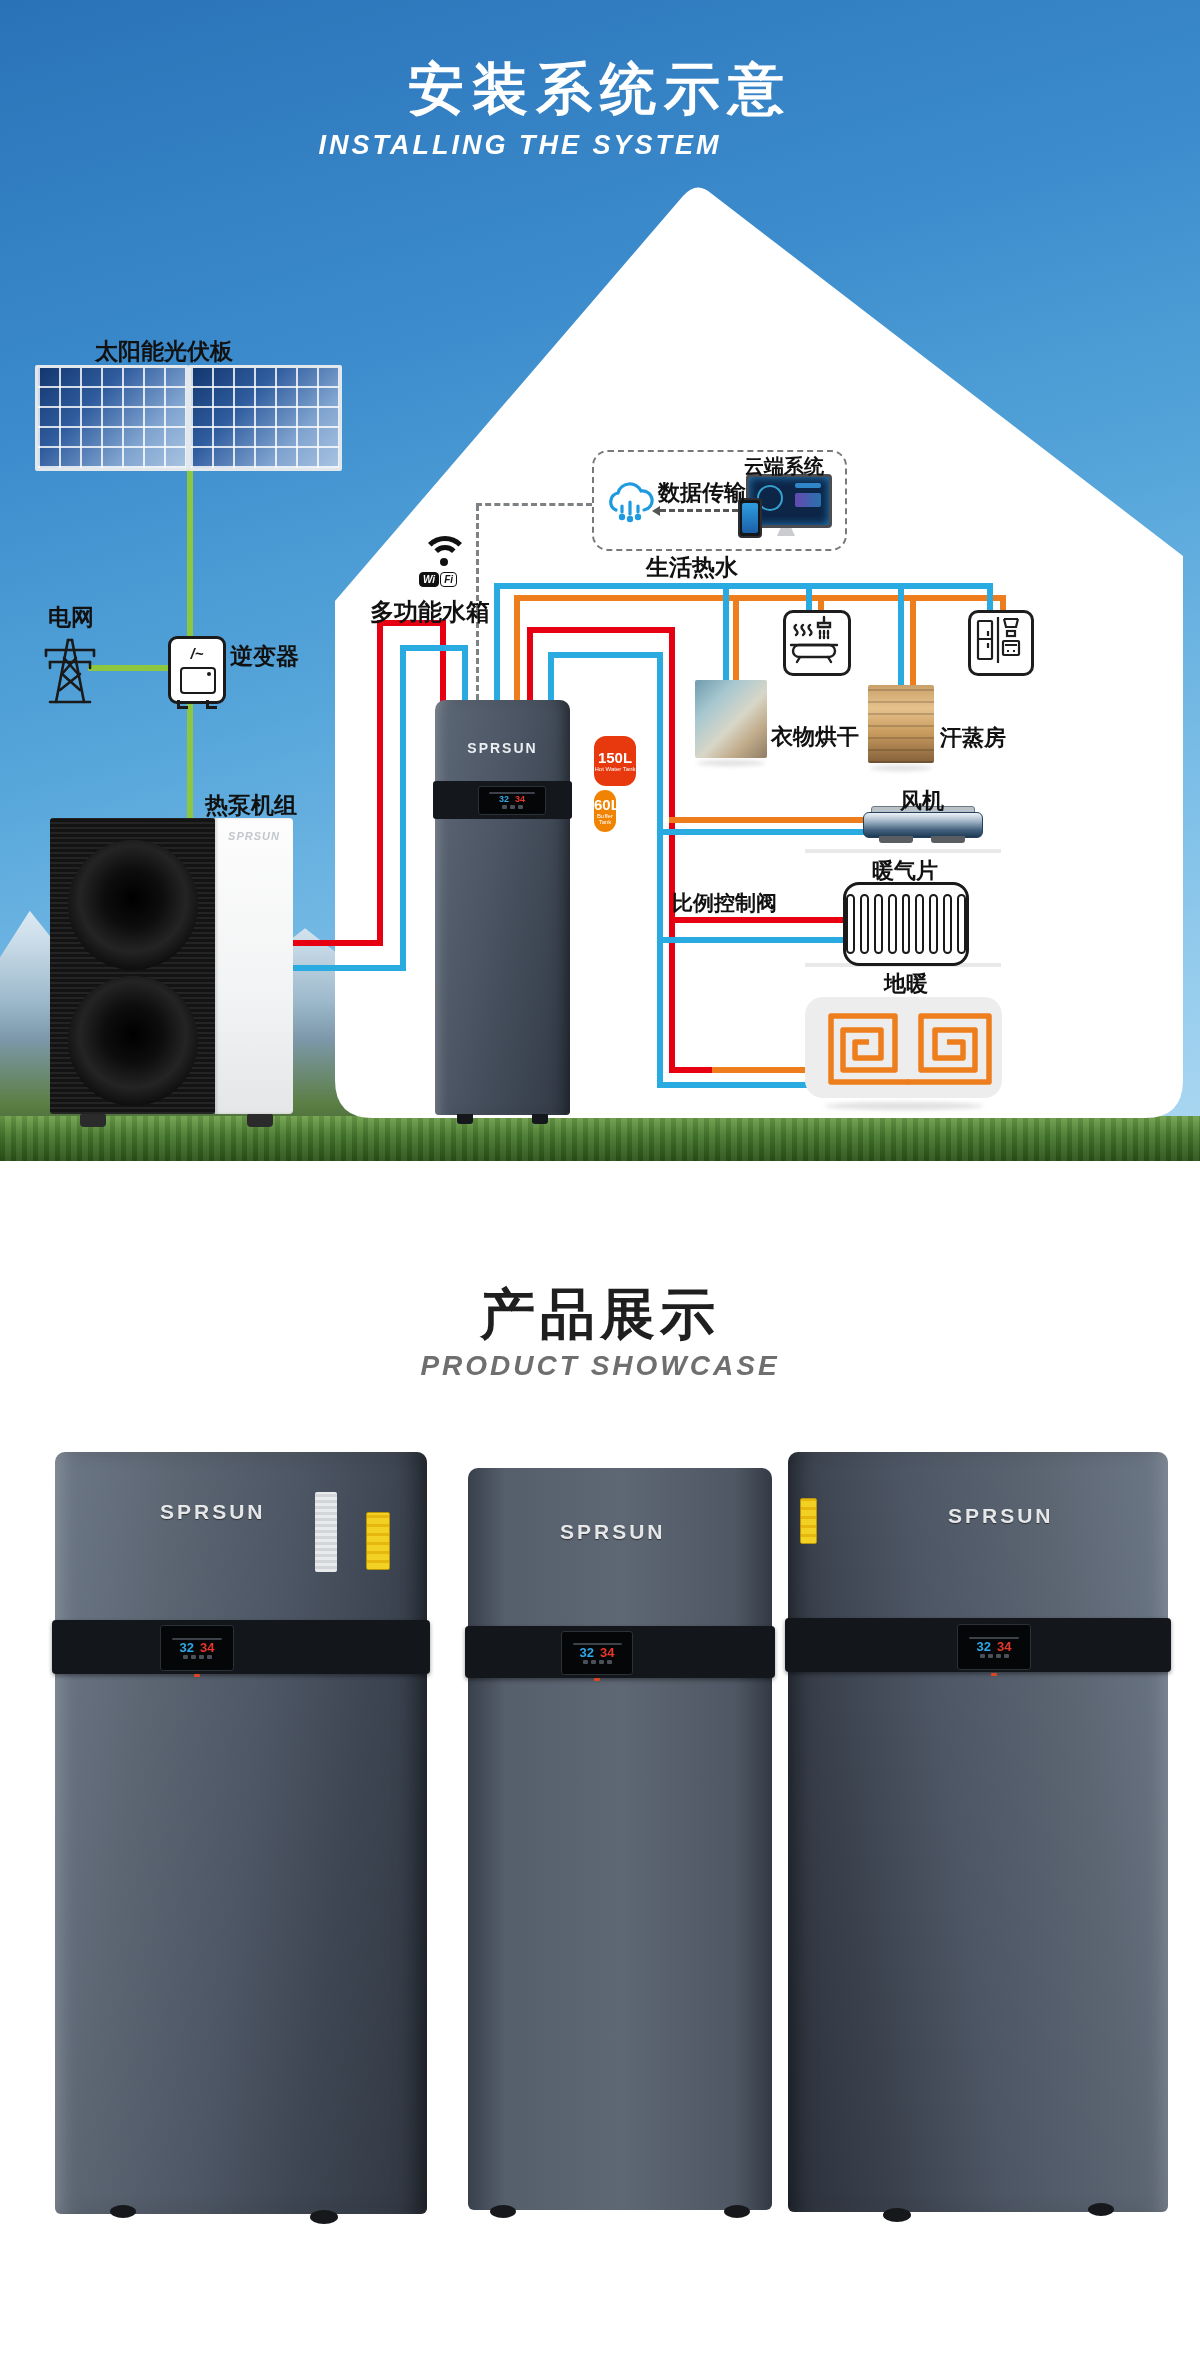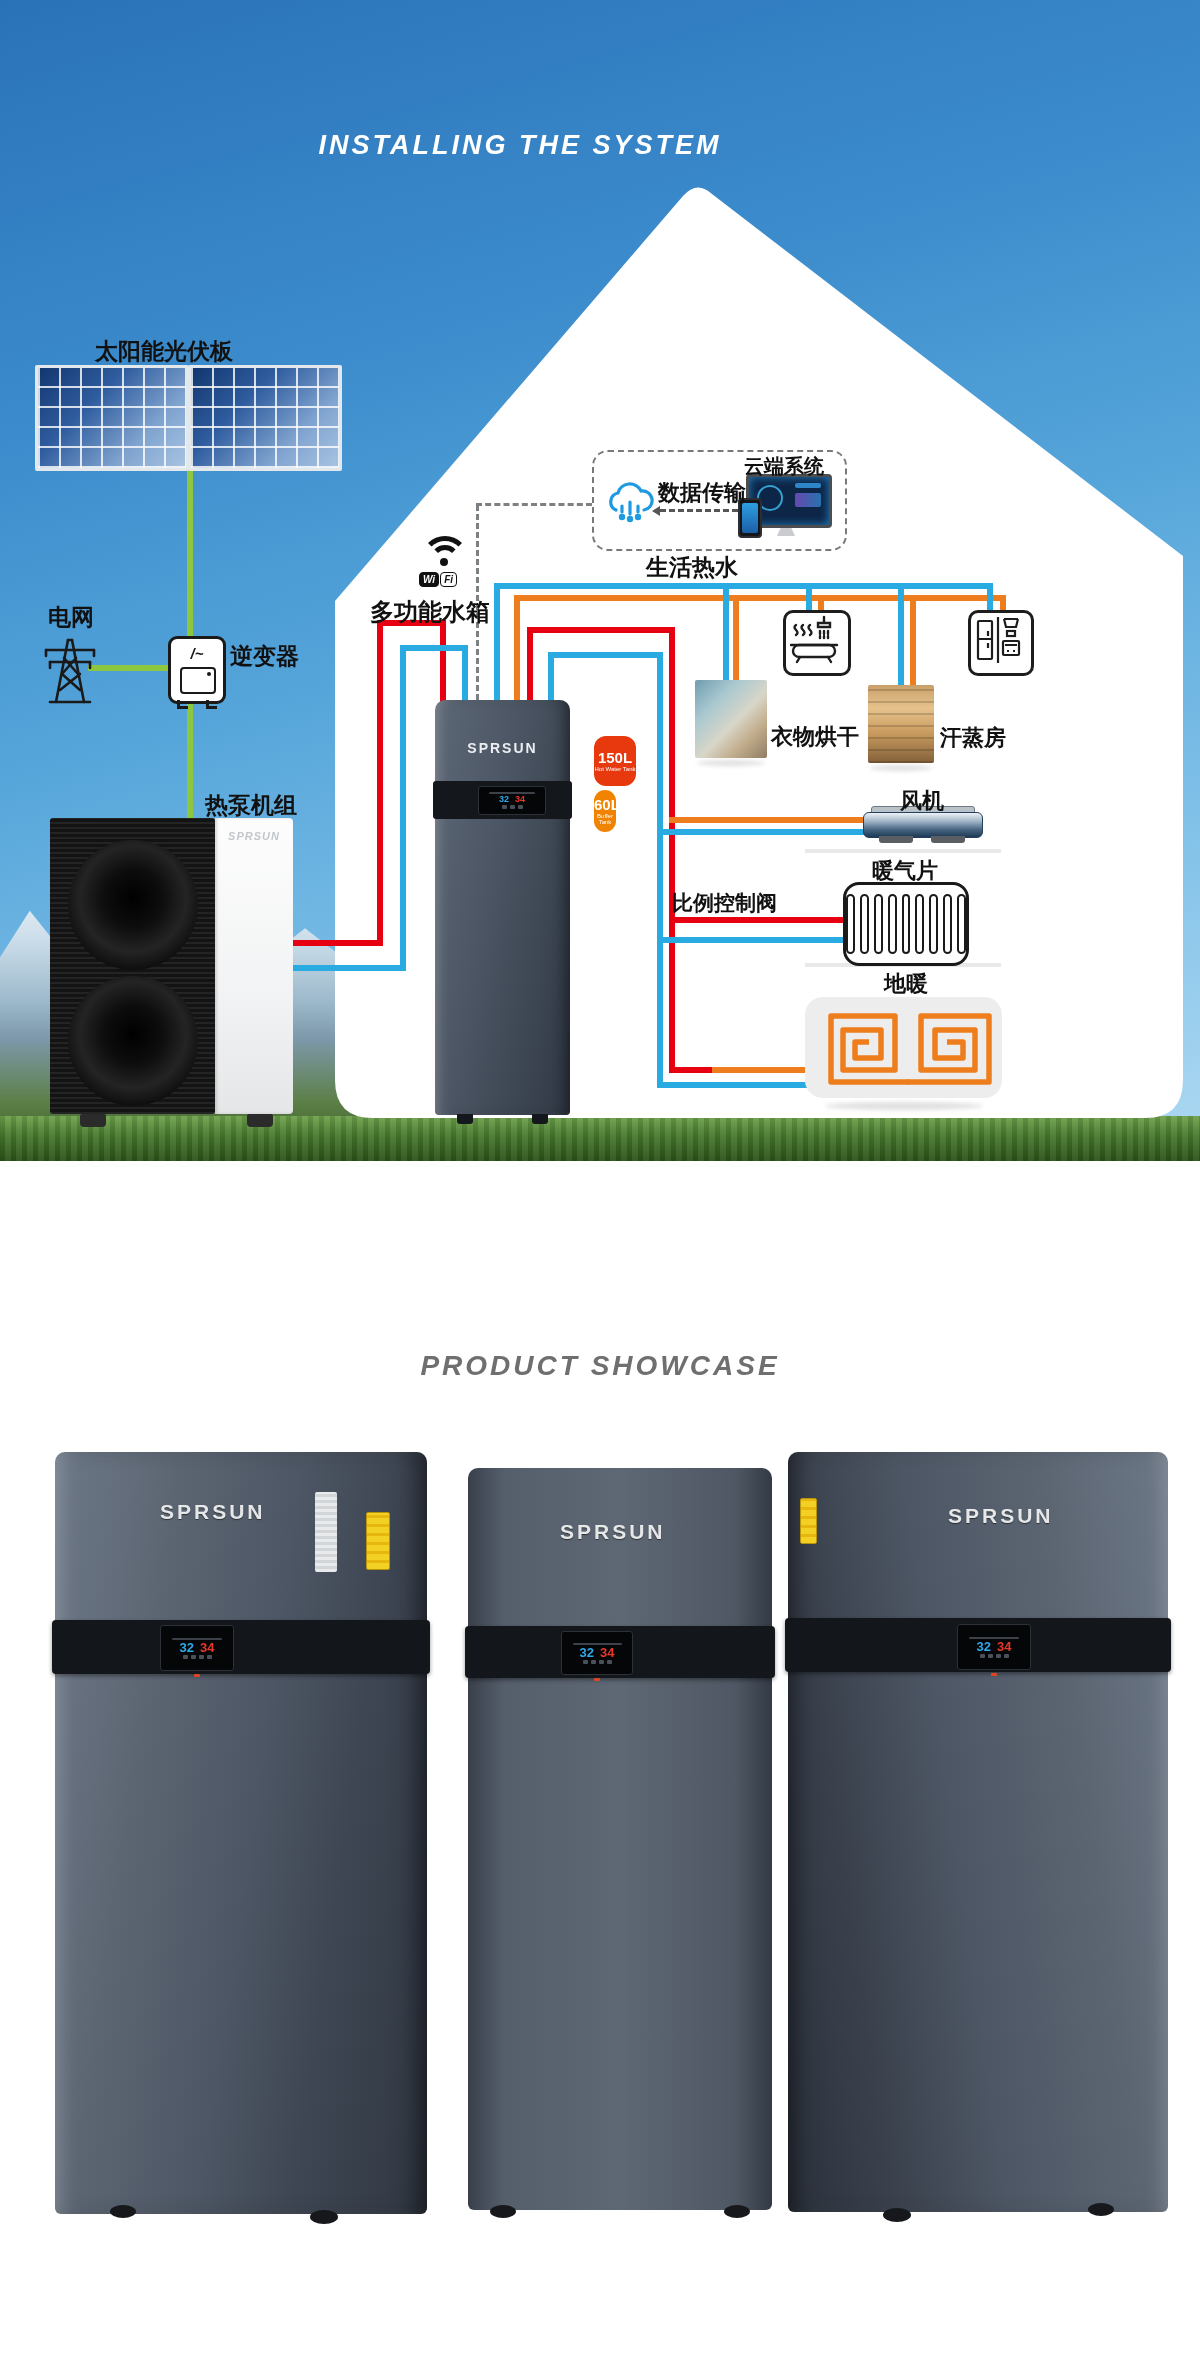--- a/index.html
+++ b/index.html
@@ -129,20 +129,21 @@
 <div id="stage">
 
   <div class="abs" id="sky"></div>
   <div class="abs" id="mountains"></div>
   <div class="abs" id="forest"></div>
 
   <svg class="abs" id="house" width="1200" height="1161" viewBox="0 0 1200 1161" style="z-index:2">
     <path d="M335,1080 L335,601 L683,196 Q697,180 712,194 L1183,556 L1183,1080 Q1183,1118 1145,1118 L373,1118 Q335,1118 335,1080 Z" fill="#ffffff"></path>
   </svg>
 
+  <div class="abs hero-title" style="z-index:6">安装系统示意</div>
   <div class="abs hero-sub" style="z-index:6">INSTALLING THE SYSTEM</div>
 
   <div class="lbl" style="left:95px;top:336px;font-size:23px;">太阳能光伏板</div>
   <div class="panel" style="left:35px;top:365px;width:148px;height:100px;"></div>
   <div class="panel" style="left:188px;top:365px;width:148px;height:100px;"></div>
   <div class="pipe v pv" style="left:187px;top:465px;height:355px;"></div>
   <div class="pipe h pv" style="left:88px;top:665px;width:102px;"></div>
 
   <div class="lbl" style="left:48px;top:602px;font-size:23px;">电网</div>
   <svg class="abs" style="left:38px;top:630px;z-index:4" width="64" height="74" viewBox="0 0 64 74">
@@ -350,20 +351,21 @@
   <div class="abs" id="floorpad">
     <svg style="position:absolute;left:12px;top:10px;" width="92" height="82" viewBox="0 0 92 80">
       <path d="M92,74 H14 V8 H78 V62 H26 V22 H64 V50 H38 V34 H52" stroke="#ee7d1d" stroke-width="5.5" fill="none" stroke-linejoin="round"></path>
     </svg>
     <svg style="position:absolute;left:102px;top:10px;" width="92" height="82" viewBox="0 0 92 80">
       <path d="M0,74 H82 V8 H14 V62 H68 V22 H28 V50 H56 V34 H40" stroke="#ee7d1d" stroke-width="5.5" fill="none" stroke-linejoin="round"></path>
     </svg>
   </div>
   <div class="shadowline" style="left:825px;top:1102px;width:158px;height:8px;"></div>
 
+  <div class="abs sec2-title">产品展示</div>
   <div class="abs sec2-sub">PRODUCT SHOWCASE</div>
 
   <div class="ptank pt-left" style="left:55px;top:1452px;width:372px;height:762px;">
     <div class="pt-body"></div>
     <div class="pt-logo" style="left:105px;top:48px;">SPRSUN</div>
     <div class="sticker white" style="left:260px;top:40px;width:22px;height:80px;"></div>
     <div class="sticker yellow" style="left:311px;top:60px;width:22px;height:56px;"></div>
     <div class="pt-band" style="top:168px;height:54px;">
       <div class="screen" style="left:108px;top:5px;width:72px;height:44px;font-size:13px;">
         <span class="scr-top"></span>

